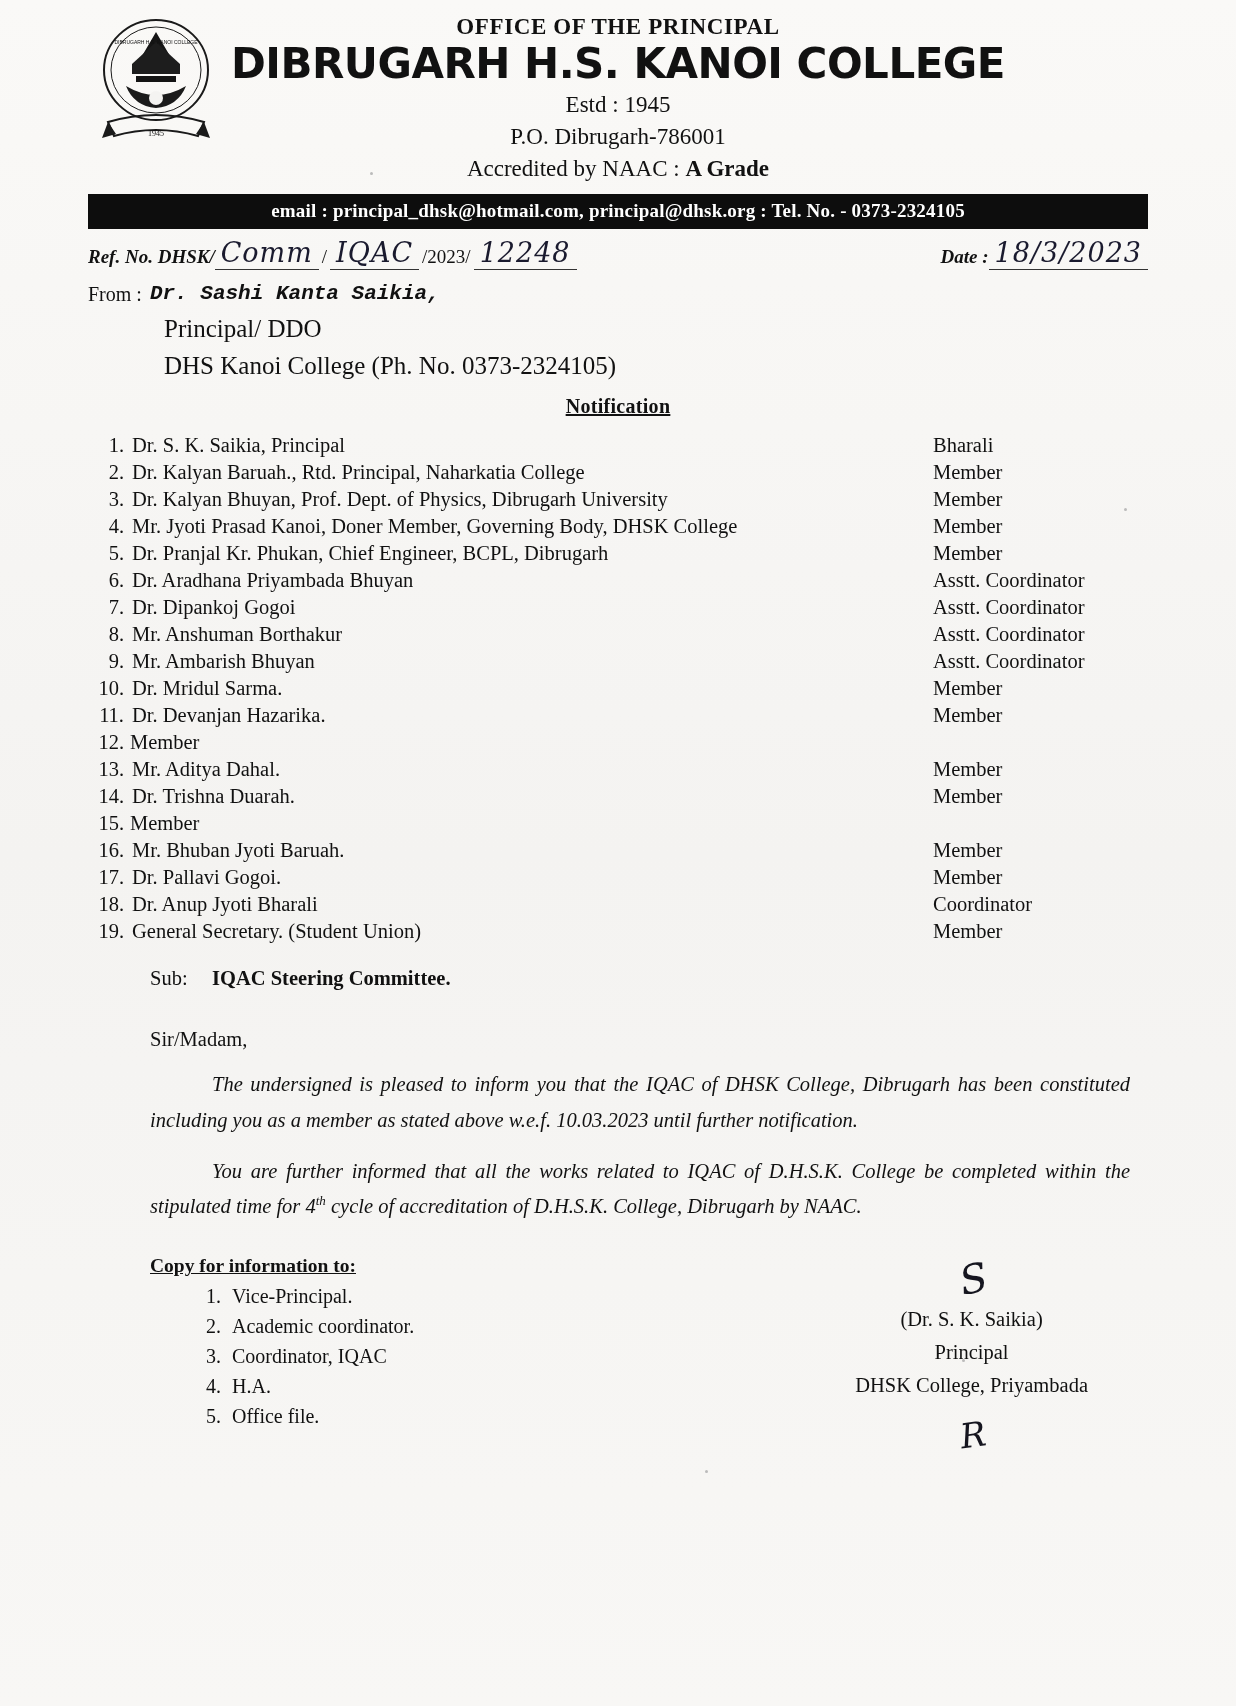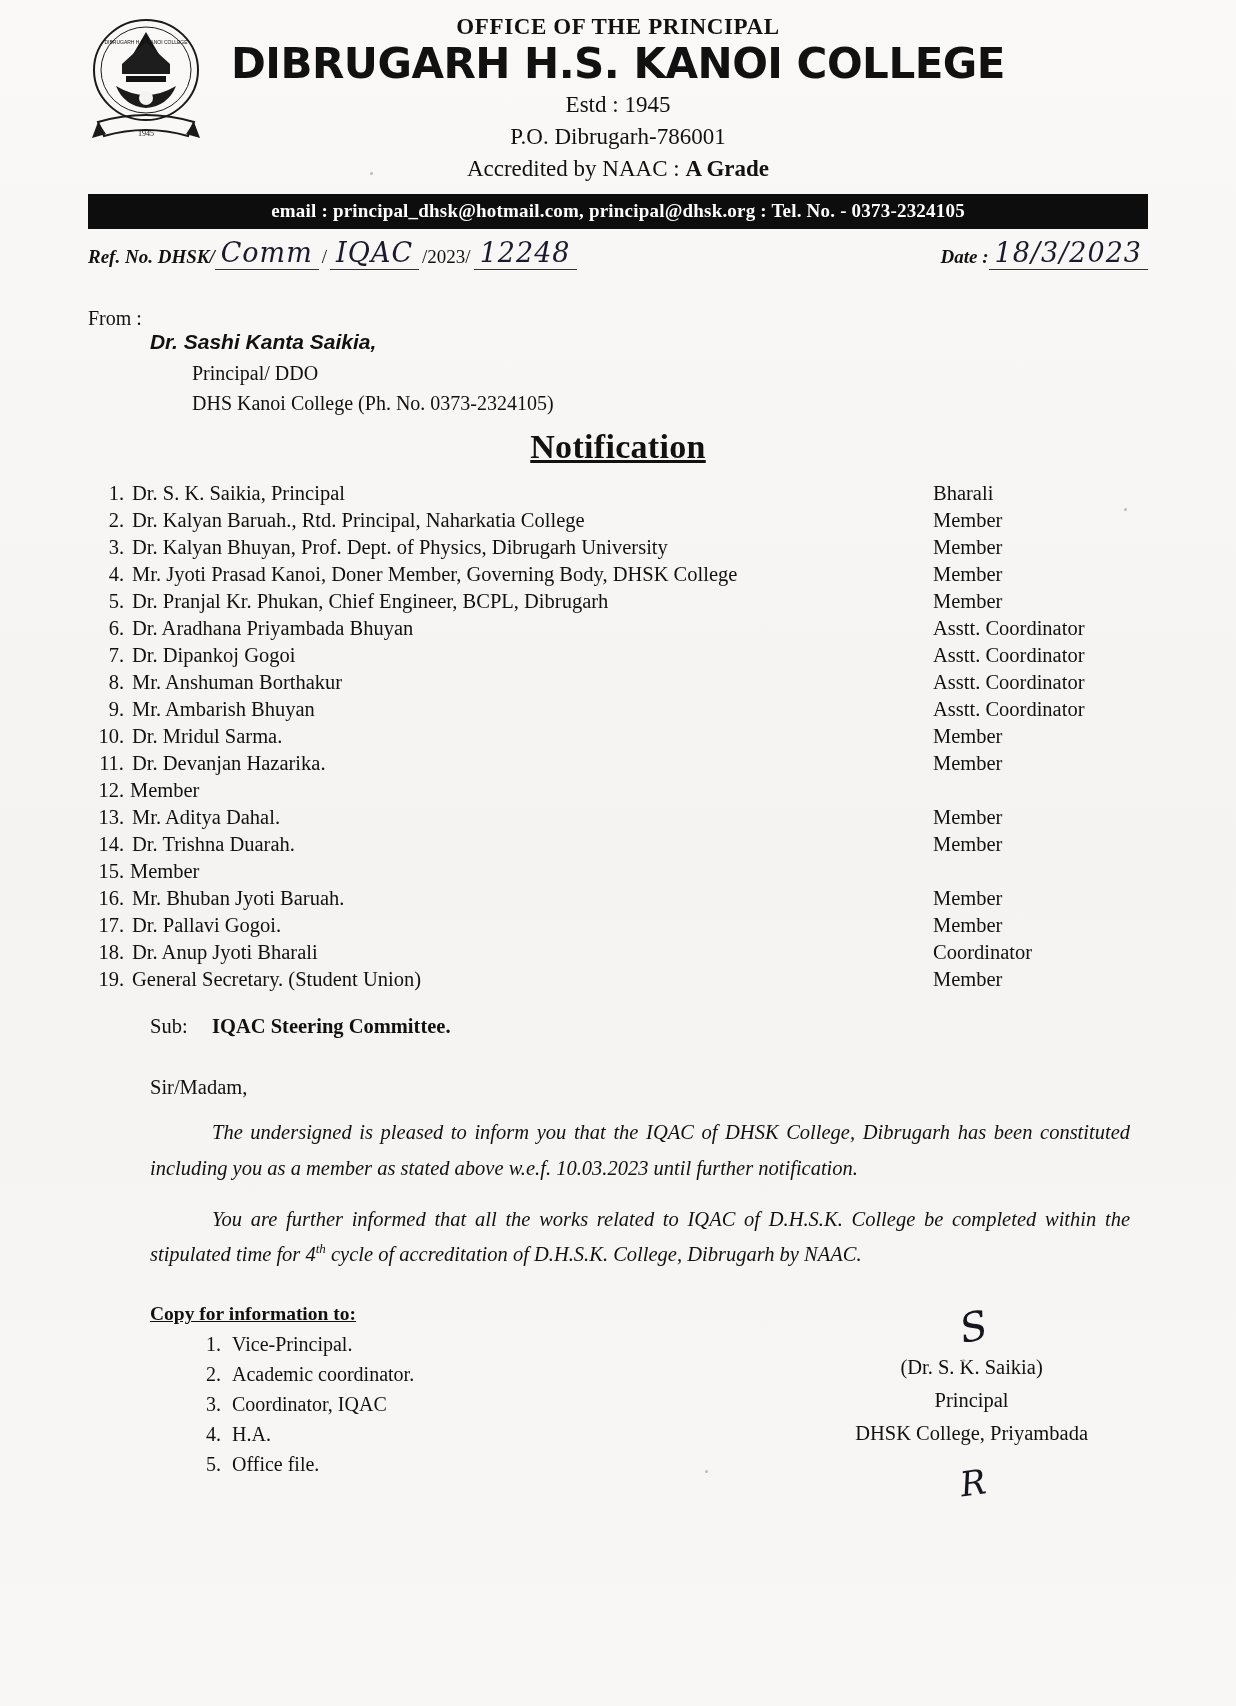--- a/index.html
+++ b/index.html
@@ -45,21 +45,21 @@
   }
   .estd, .po, .naac {
     font-size: 23px;
     margin-top: 6px;
     font-family: "Liberation Serif", serif;
   }
   .naac b { font-weight: bold; }
 
   .crest {
     position: absolute;
-    left: 86px;
+    left: 96px;
     top: 14px;
     width: 120px;
     height: 140px;
   }
 
   .email-bar {
     margin: 12px 88px 0 88px;
     background: #0d0d0d;
     color: #ffffff;
     text-align: center;
@@ -112,36 +112,35 @@
 
   
   .from-block {
     margin: 2px 88px 0 88px;
     font-size: 20px;
     line-height: 1.45;
   }
   .from-line { display: flex; align-items: center; }
   .from-word { padding-right: 8px; }
   .from-name {
-    font-family: Liberation Sans, sans-serif;
+    font-family: Liberation Mono, monospace;
     font-style: italic;
     font-weight: bold;
     font-size: 21px;
-    margin-top: 48px;
   }
   .from-sub {
-    margin-left: 104px;
-    font-size: 20px;
+    margin-left: 76px;
+    font-size: 25px;
     line-height: 1.5;
   }
 
   
   .notification-title {
     text-align: center;
-    font-size: 34px;
+    font-size: 20px;
     font-weight: bold;
     text-decoration: underline;
     margin-top: 10px;
     letter-spacing: 0.3px;
   }
 
   
   .members {
     margin: 14px 88px 0 88px;
     font-size: 20.5px;

